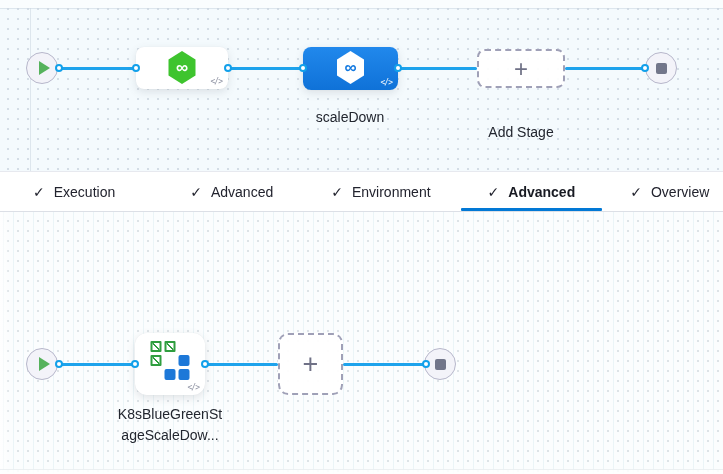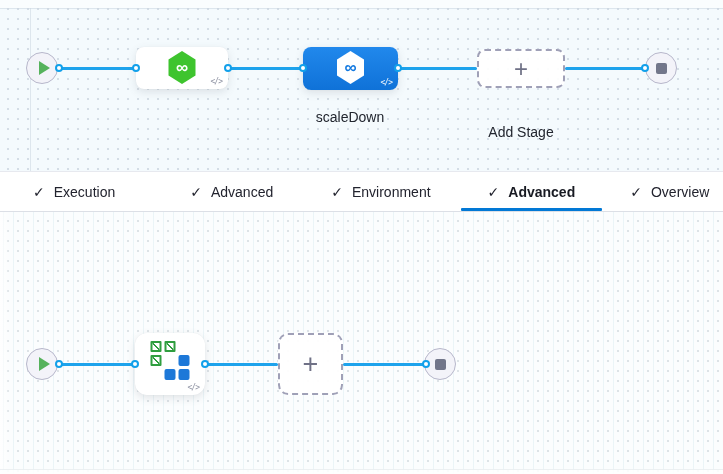--- a/index.html
+++ b/index.html
@@ -189,17 +189,21 @@
 
     <div class="round-node" style="left:424px;top:136px">
       <div class="stop-sq"></div>
     </div>
 
     <div class="port" style="left:59px;top:152px"></div>
     <div class="port" style="left:135px;top:152px"></div>
     <div class="port" style="left:205px;top:152px"></div>
     <div class="port" style="left:426px;top:152px"></div>
 
+    <div class="node-label" style="left:110px;top:192px">
+      <div>K8sBlueGreenSt</div>
+      <div>ageScaleDow...</div>
+    </div>
 
     <div class="bottom-fade"></div>
   </div>
 
 </div>
 
 </body></html>

